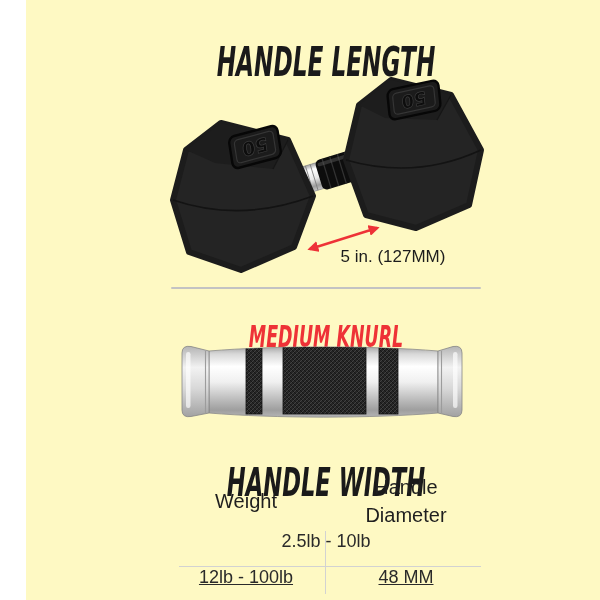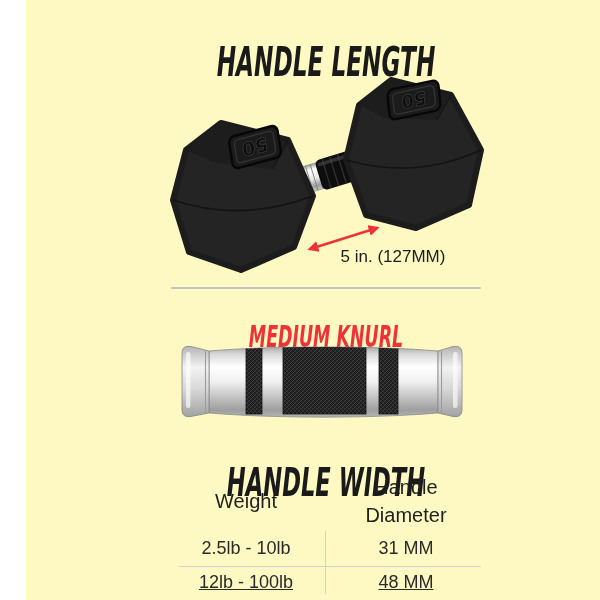--- a/index.html
+++ b/index.html
@@ -21,21 +21,21 @@
     background:#c3c3c3; border-radius:1px;
   }
   #dumbbell-svg { position:absolute; left:128px; top:70px; width:344px; height:205px; }
   #handle-svg   { position:absolute; left:148px; top:336px; width:304px; height:84px; }
 
   .hw-table { position:absolute; left:140px; top:472px; width:320px; color:#242424; }
   .hw-header-row { display:flex; height:58px; align-items:center; }
   .hw-cell { flex:1; text-align:center; }
   .hw-header { font-size:20px; color:#1f1f1f; }
   .hw-header .wrap { width:130px; margin:0 auto; line-height:1.42; }
-  .hw-row { position:absolute; left:0; width:320px; display:flex; align-items:center; font-size:18px; color:#2a2a2a; }
+  .hw-row { position:absolute; left:0; width:320px; display:flex; font-size:18px; color:#2a2a2a; }
   .hw-row.row-1 { top:59px; height:35px; }
   .hw-row.row-2 { top:95px; height:30px;text-decoration:underline; }
   .v-divider { position:absolute; left:159px; top:59px; width:1px; height:63px; background:#d2d2d2; }
   .h-divider { position:absolute; left:13px;  top:94px; width:302px; height:1px; background:#d2d2d2; }
 </style>
 </head>
 <body>
 
 <div class="page">
 
@@ -168,21 +168,20 @@
       </div>
       <div class="hw-cell hw-header">
         <div class="wrap">Handle Diameter</div>
       </div>
     </div>
 
     <div class="v-divider"></div>
 
     <div class="hw-row row-1">
       <div class="hw-cell">2.5lb - 10lb</div>
-      <div class="hw-cell">31 MM</div>
     </div>
 
     <div class="h-divider"></div>
 
     <div class="hw-row row-2">
       <div class="hw-cell">12lb - 100lb</div>
       <div class="hw-cell">48 MM</div>
     </div>
   </div>
 

